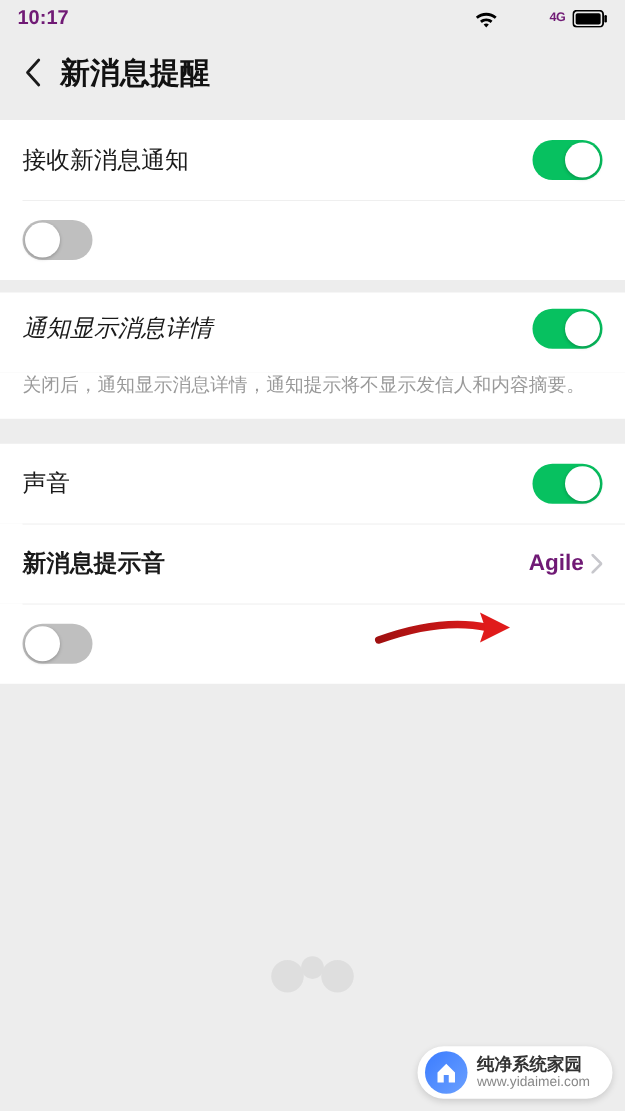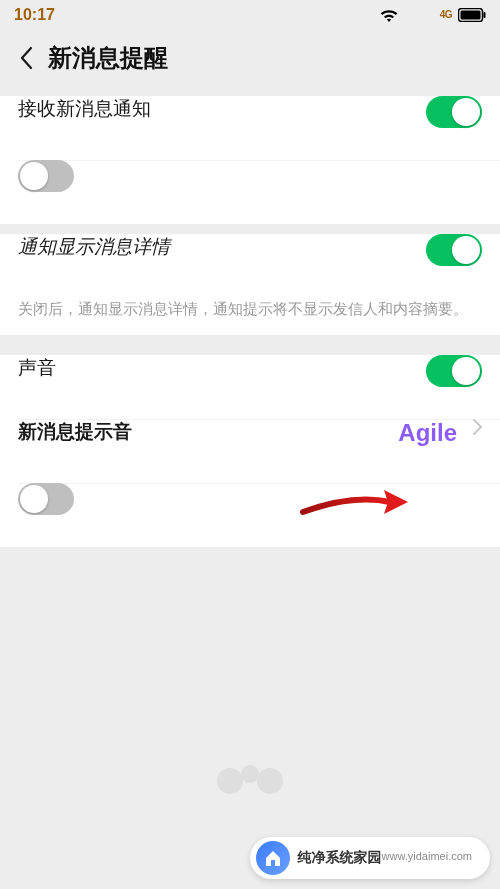--- a/index.html
+++ b/index.html
@@ -12,21 +12,21 @@
     overflow: hidden;
   }
   .status-bar {
     height: 30px;
     display: flex;
     align-items: center;
     padding: 0 14px;
     background: #ededed;
     font-size: 16px;
     font-weight: 600;
-    color: #a16207;
+    color: #701a75;
   }
   .status-bar .time { flex: 0 0 auto; }
   .status-bar .spacer { flex: 1 1 auto; }
   .status-bar .icons { display: flex; align-items: center; gap: 6px; }
   .status-bar .icons span { display: inline-flex; }
   .sig4g { font-size: 10px; line-height: 10px; font-weight: 600; letter-spacing: -0.5px; margin-left: 35px; }
 
   .nav-bar {
     height: 56px;
     background: #ededed;
@@ -41,41 +41,41 @@
   }
   .nav-title { font-size: 24px; font-weight: 600; color: #111; }
 
   .group-gap-sm { height: 10px; }
   .group-gap-lg { height: 20px; }
 
   .row {
     background: #fff;
     min-height: 64px;
     display: flex;
-    align-items: flex-start;
+    align-items: center;
     padding: 0 18px;
     position: relative;
   }
   .row + .row::before {
     content: "";
     position: absolute;
     top: 0; left: 18px; right: 0;
     height: 1px; background: #e6e6e6;
     transform: scaleY(0.5);
     transform-origin: top;
   }
   .row .label {
     flex: 1 1 auto;
     font-size: 19px;
     color: #1a1a1a;
   }
   .row .value {
-    font-size: 24px;
-    color: #8b5cf6;
-    margin-right: 16px;
+    font-size: 18px;
+    color: #701a75;
+    margin-right: 6px;
   }
   .row .chevron { display: inline-flex; }
 
   .desc {
     background: #fff;
     padding: 0 18px 14px 18px;
     font-size: 15px;
     color: #9a9a9a;
     line-height: 1.5;
     border-top: none;
@@ -117,21 +117,21 @@
     border-radius: 22px;
     padding: 4px 18px 4px 6px;
     box-shadow: 0 2px 6px rgba(0,0,0,0.15);
   }
   .watermark .logo {
     width: 34px; height: 34px;
     border-radius: 50%;
     background: linear-gradient(135deg,#3b7cff,#6aa0ff);
     display: flex; align-items: center; justify-content: center;
   }
-  .watermark .txt { display: flex; flex-direction: row; line-height: 1.1; }
+  .watermark .txt { display: flex; flex-direction: column; line-height: 1.1; }
   .watermark .t1 { font-size: 14px; font-weight: 600; color: #333; }
   .watermark .t2 { font-size: 11px; color: #888; }
 
   .faint-mark {
     position: absolute;
     left: 50%; transform: translateX(-50%);
     bottom: 95px;
     opacity: 0.06;
     display: flex; gap: -4px;
   }

